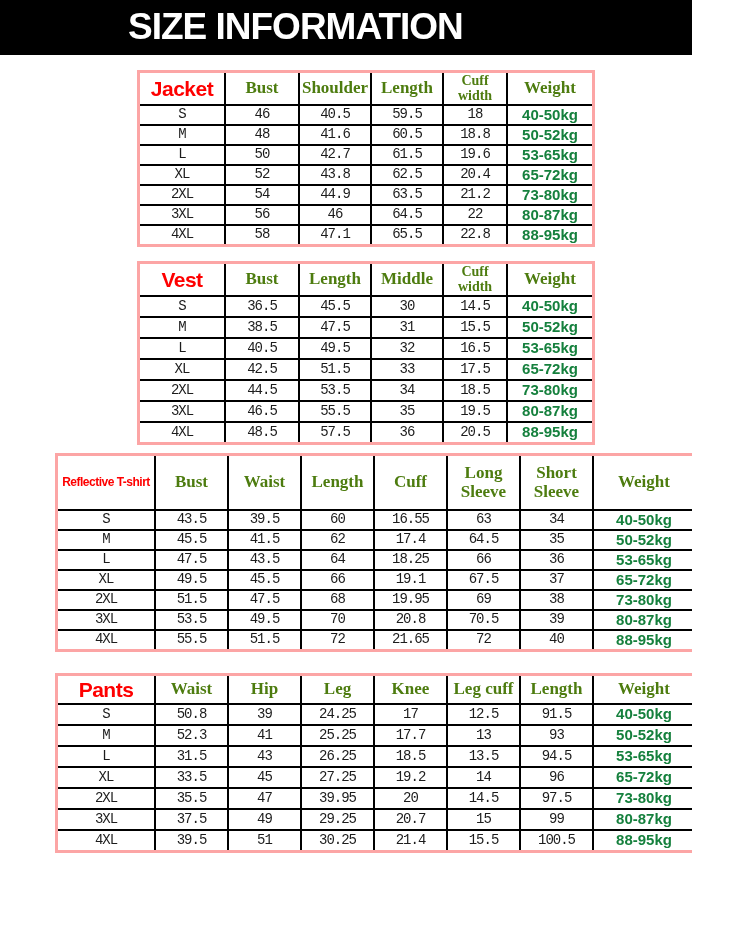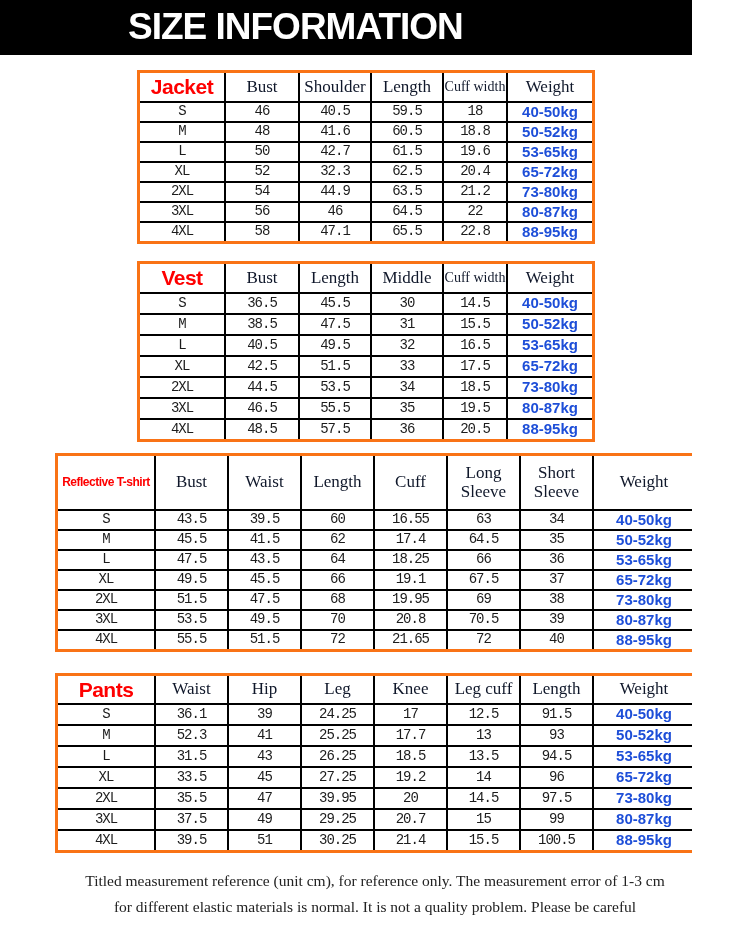--- a/index.html
+++ b/index.html
@@ -7,34 +7,34 @@
         font-family:"Liberation Sans",sans-serif;}
 
   
   .titlebar{position:absolute;top:0;left:0;width:750px;height:55px;background:#000000;}
   .titlebar .title{position:absolute;left:128px;top:50%;transform:translateY(-52%);
         color:#ffffff;font-family:"Liberation Sans",sans-serif;font-weight:700;
         font-size:37px;letter-spacing:-1px;white-space:nowrap;}
 
   
   table.size-table{position:absolute;border-collapse:collapse;table-layout:fixed;
-        background:#ffffff;border:3px solid #f97316;}
+        background:#ffffff;border:3px solid #fca5a5;}
   table.size-table th,table.size-table td{border:2px solid #000000;text-align:center;
         vertical-align:middle;padding:0;overflow:hidden;}
 
-  table.size-table th{font-family:"Liberation Serif",serif;font-weight:400;
-        font-size:17px;color:#0f172a;height:28px;line-height:1.1;}
+  table.size-table th{font-family:"Liberation Serif",serif;font-weight:700;
+        font-size:17px;color:#4d7c0f;height:28px;line-height:1.1;}
   table.size-table th.small{font-size:14px;text-align:center;}
   table.size-table th.tlabel{font-family:"Liberation Sans",sans-serif;font-weight:700;
         color:#fe0000;font-size:21px;letter-spacing:-0.5px;}
 
   table.size-table td{font-family:"Liberation Mono",monospace;font-size:14px;
         color:#1c1c1c;height:18px;line-height:1.1;letter-spacing:-1px;}
   table.size-table td.weight{font-family:"Liberation Sans",sans-serif;font-weight:700;
-        font-size:15px;color:#1d4ed8;letter-spacing:0;}
+        font-size:15px;color:#15803d;letter-spacing:0;}
 
   
   #table-jacket{left:137px;top:70px;width:458px;}
   #table-vest{left:137px;top:261px;width:458px;}
   .t-narrow th.tlabel{width:84px;}
   .t-narrow th:nth-child(2){width:72px;}
   .t-narrow th:nth-child(3){width:70px;}
   .t-narrow th:nth-child(4){width:70px;}
   .t-narrow th:nth-child(5){width:62px;}
 
@@ -97,21 +97,21 @@
           <td>L</td>
           <td>50</td>
           <td>42.7</td>
           <td>61.5</td>
           <td>19.6</td>
           <td class="weight">53-65kg</td>
         </tr>
         <tr>
           <td>XL</td>
           <td>52</td>
-          <td>32.3</td>
+          <td>43.8</td>
           <td>62.5</td>
           <td>20.4</td>
           <td class="weight">65-72kg</td>
         </tr>
         <tr>
           <td>2XL</td>
           <td>54</td>
           <td>44.9</td>
           <td>63.5</td>
           <td>21.2</td>
@@ -303,21 +303,21 @@
           <th>Leg</th>
           <th>Knee</th>
           <th>Leg cuff</th>
           <th>Length</th>
           <th>Weight</th>
         </tr>
       </thead>
       <tbody>
         <tr>
           <td>S</td>
-          <td>36.1</td>
+          <td>50.8</td>
           <td>39</td>
           <td>24.25</td>
           <td>17</td>
           <td>12.5</td>
           <td>91.5</td>
           <td class="weight">40-50kg</td>
         </tr>
         <tr>
           <td>M</td>
           <td>52.3</td>
@@ -374,18 +374,14 @@
           <td>51</td>
           <td>30.25</td>
           <td>21.4</td>
           <td>15.5</td>
           <td>100.5</td>
           <td class="weight">88-95kg</td>
         </tr>
       </tbody>
   </table>
 
-  <div class="note">
-    <div>Titled measurement reference (unit cm), for reference only. The measurement error of 1-3 cm</div>
-    <div>for different elastic materials is normal. It is not a quality problem. Please be careful</div>
-  </div>
 
 </div>
 
 </body></html>

